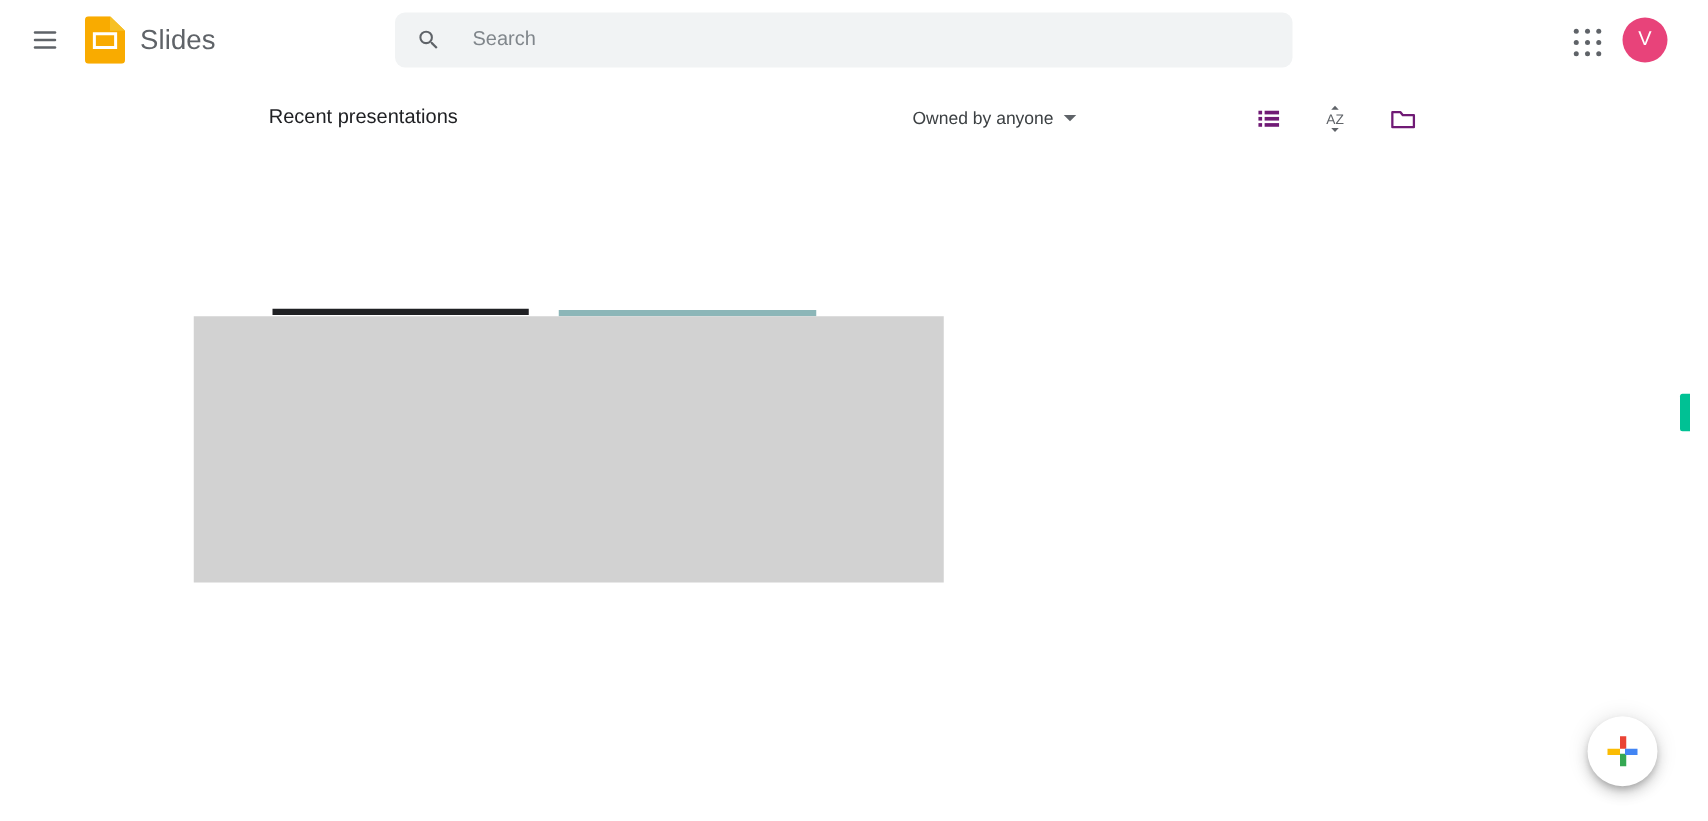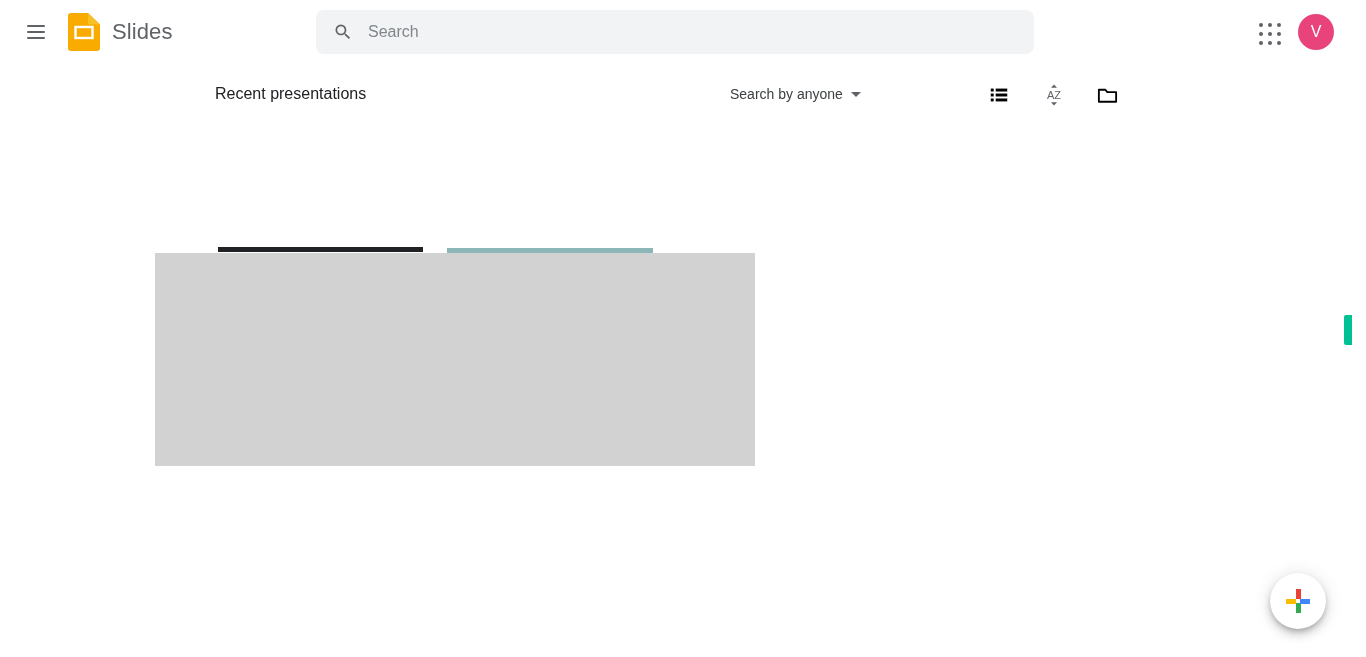--- a/index.html
+++ b/index.html
@@ -94,20 +94,21 @@
   .search-input {
     border: none;
     outline: none;
     background: transparent;
     font-family: "Liberation Sans", sans-serif;
     font-size: 16px;
     color: #202124;
     width: 620px;
     height: 24px;
     padding: 0;
+    margin-left: 10px;
   }
   .search-input::placeholder {
     color: #80868b;
     opacity: 1;
   }
 
   .apps-grid {
     position: absolute;
     left: 1256px;
     top: 20px;
@@ -196,24 +197,24 @@
     top: 2px;
     display: flex;
     align-items: center;
     gap: 16px;
   }
   .tool-btn {
     width: 38px;
     height: 38px;
     display: flex;
     align-items: center;
-    justify-content: flex-start;
-    border-radius: 50%;
-    cursor: pointer;
-    color: #000000;
+    justify-content: flex-end;
+    border-radius: 50%;
+    cursor: pointer;
+    color: #701a75;
   }
 
   
   .content {
     position: absolute;
     top: 114px;
     left: 0;
     width: 1366px;
     height: 543px;
     background: #ffffff;
@@ -329,21 +330,21 @@
   <div class="avatar">
     <span>V</span>
   </div>
 </div>
 
 <div class="subbar">
 
   <div class="section-title">Recent presentations</div>
 
   <div class="owner-filter">
-    <span class="owner-filter-label">Search by anyone</span>
+    <span class="owner-filter-label">Owned by anyone</span>
     <span class="caret"></span>
   </div>
 
   <div class="tool-icons">
 
     <div class="tool-btn">
       <svg width="22" height="22" viewBox="0 0 24 24" fill="currentColor" xmlns="http://www.w3.org/2000/svg">
         <rect x="3" y="5" width="3.2" height="3.2"></rect>
         <rect x="8.4" y="5" width="12.6" height="3.2"></rect>
         <rect x="3" y="10.4" width="3.2" height="3.2"></rect>

